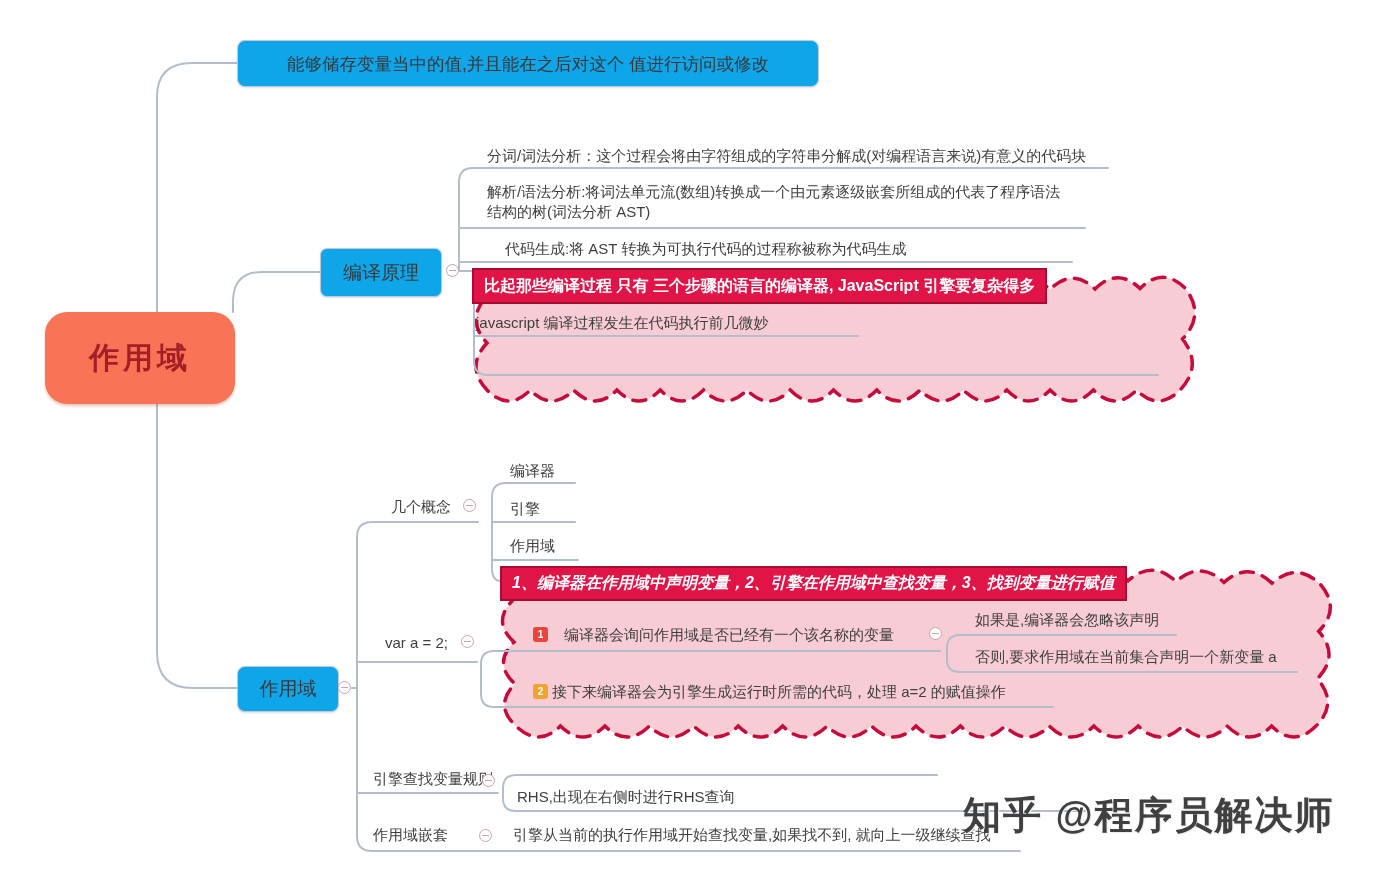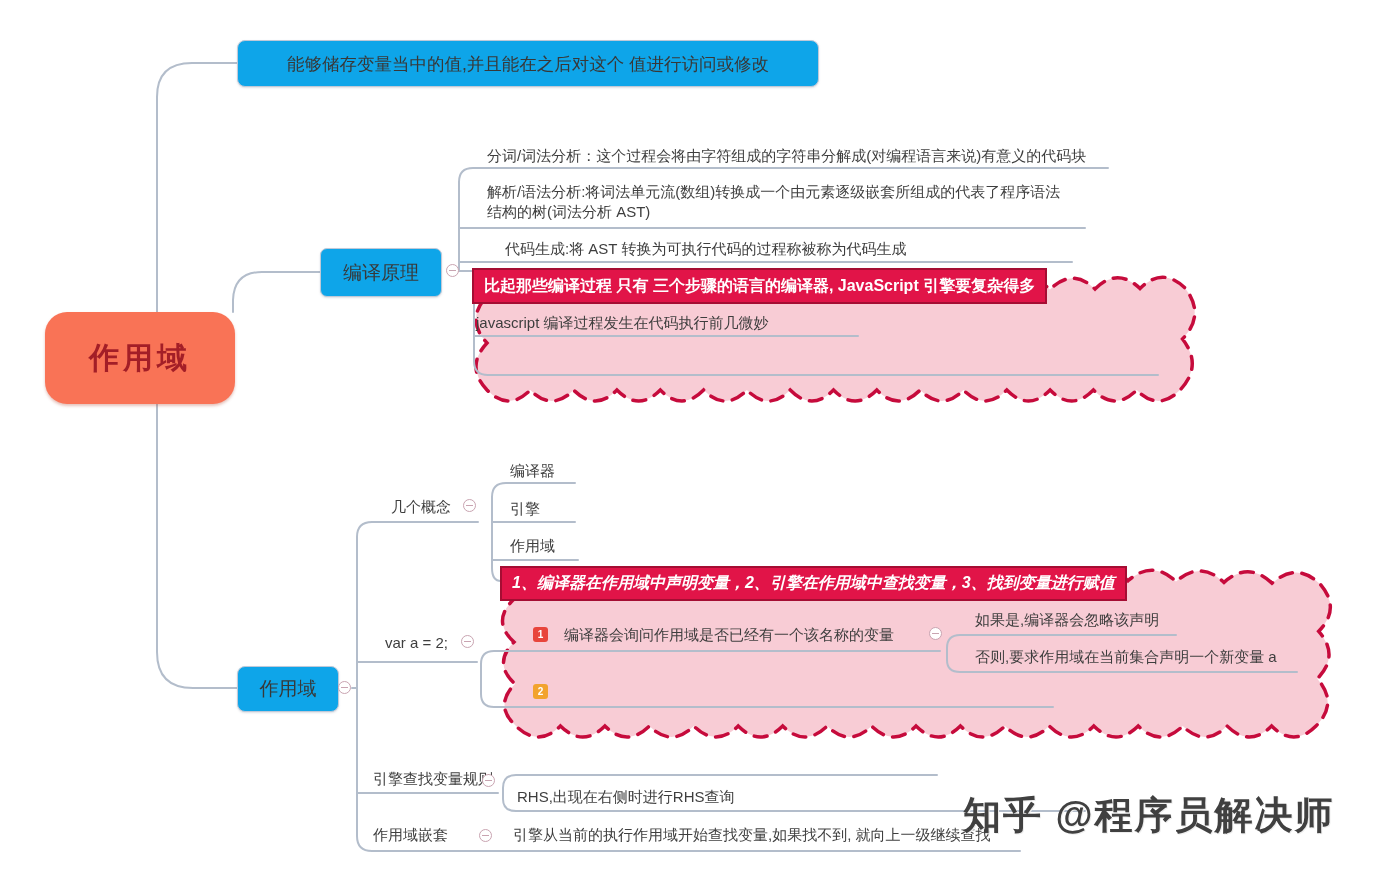--- a/index.html
+++ b/index.html
@@ -77,20 +77,21 @@
   <div class="redbox" style="left:500px;top:566px;height:31px;font-style:italic;">1、编译器在作用域中声明变量，2、引擎在作用域中查找变量，3、找到变量进行赋值</div>
 
   <div class="leaf" style="left:385px;top:634px;">var a = 2;</div>
 
   <div class="badge" style="left:533px;top:627px;background:#e8453c;">1</div>
   <div class="leaf" style="left:552px;top:626px;margin-left:12px;">编译器会询问作用域是否已经有一个该名称的变量</div>
   <div class="leaf" style="left:975px;top:611px;">如果是,编译器会忽略该声明</div>
   <div class="leaf" style="left:975px;top:648px;">否则,要求作用域在当前集合声明一个新变量 a</div>
 
   <div class="badge" style="left:533px;top:684px;background:#f2a32e;">2</div>
+  <div class="leaf" style="left:552px;top:683px;">接下来编译器会为引擎生成运行时所需的代码，处理 a=2 的赋值操作</div>
 
   <div class="leaf" style="left:373px;top:770px;">引擎查找变量规则</div>
   <div class="leaf" style="left:517px;top:788px;">RHS,出现在右侧时进行RHS查询</div>
 
   <div class="leaf" style="left:373px;top:826px;">作用域嵌套</div>
   <div class="leaf" style="left:513px;top:826px;">引擎从当前的执行作用域开始查找变量,如果找不到, 就向上一级继续查找</div>
 
   <div class="minus" style="left:446px;top:264px;"></div>
   <div class="minus" style="left:338px;top:681px;"></div>
   <div class="minus" style="left:463px;top:499px;"></div>

